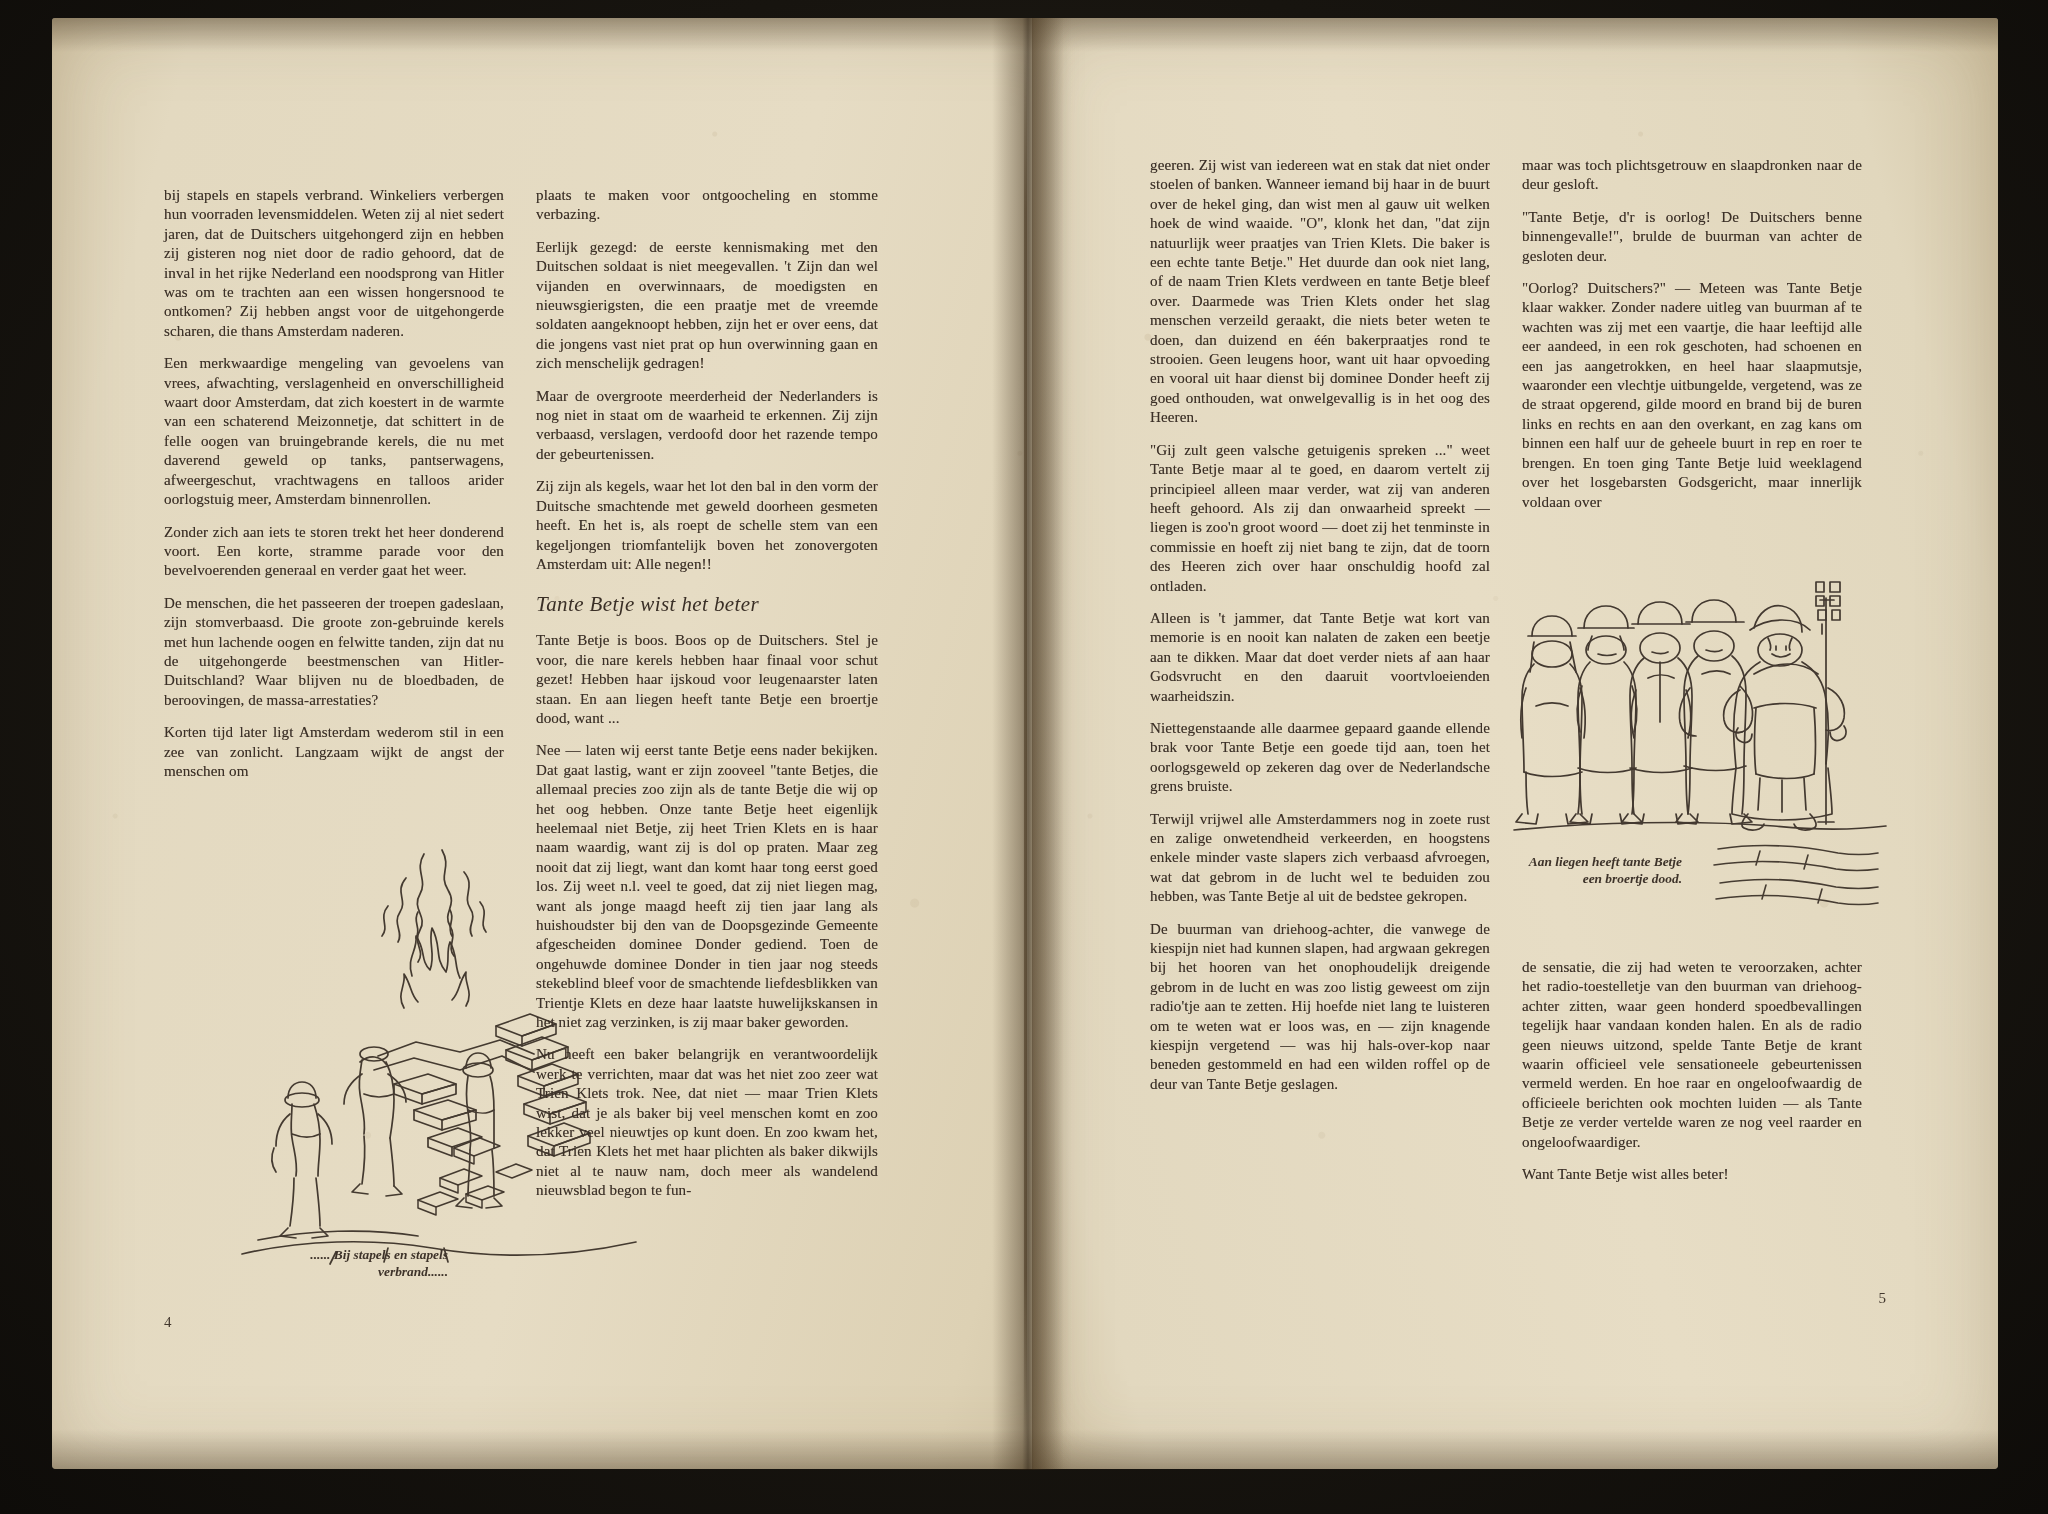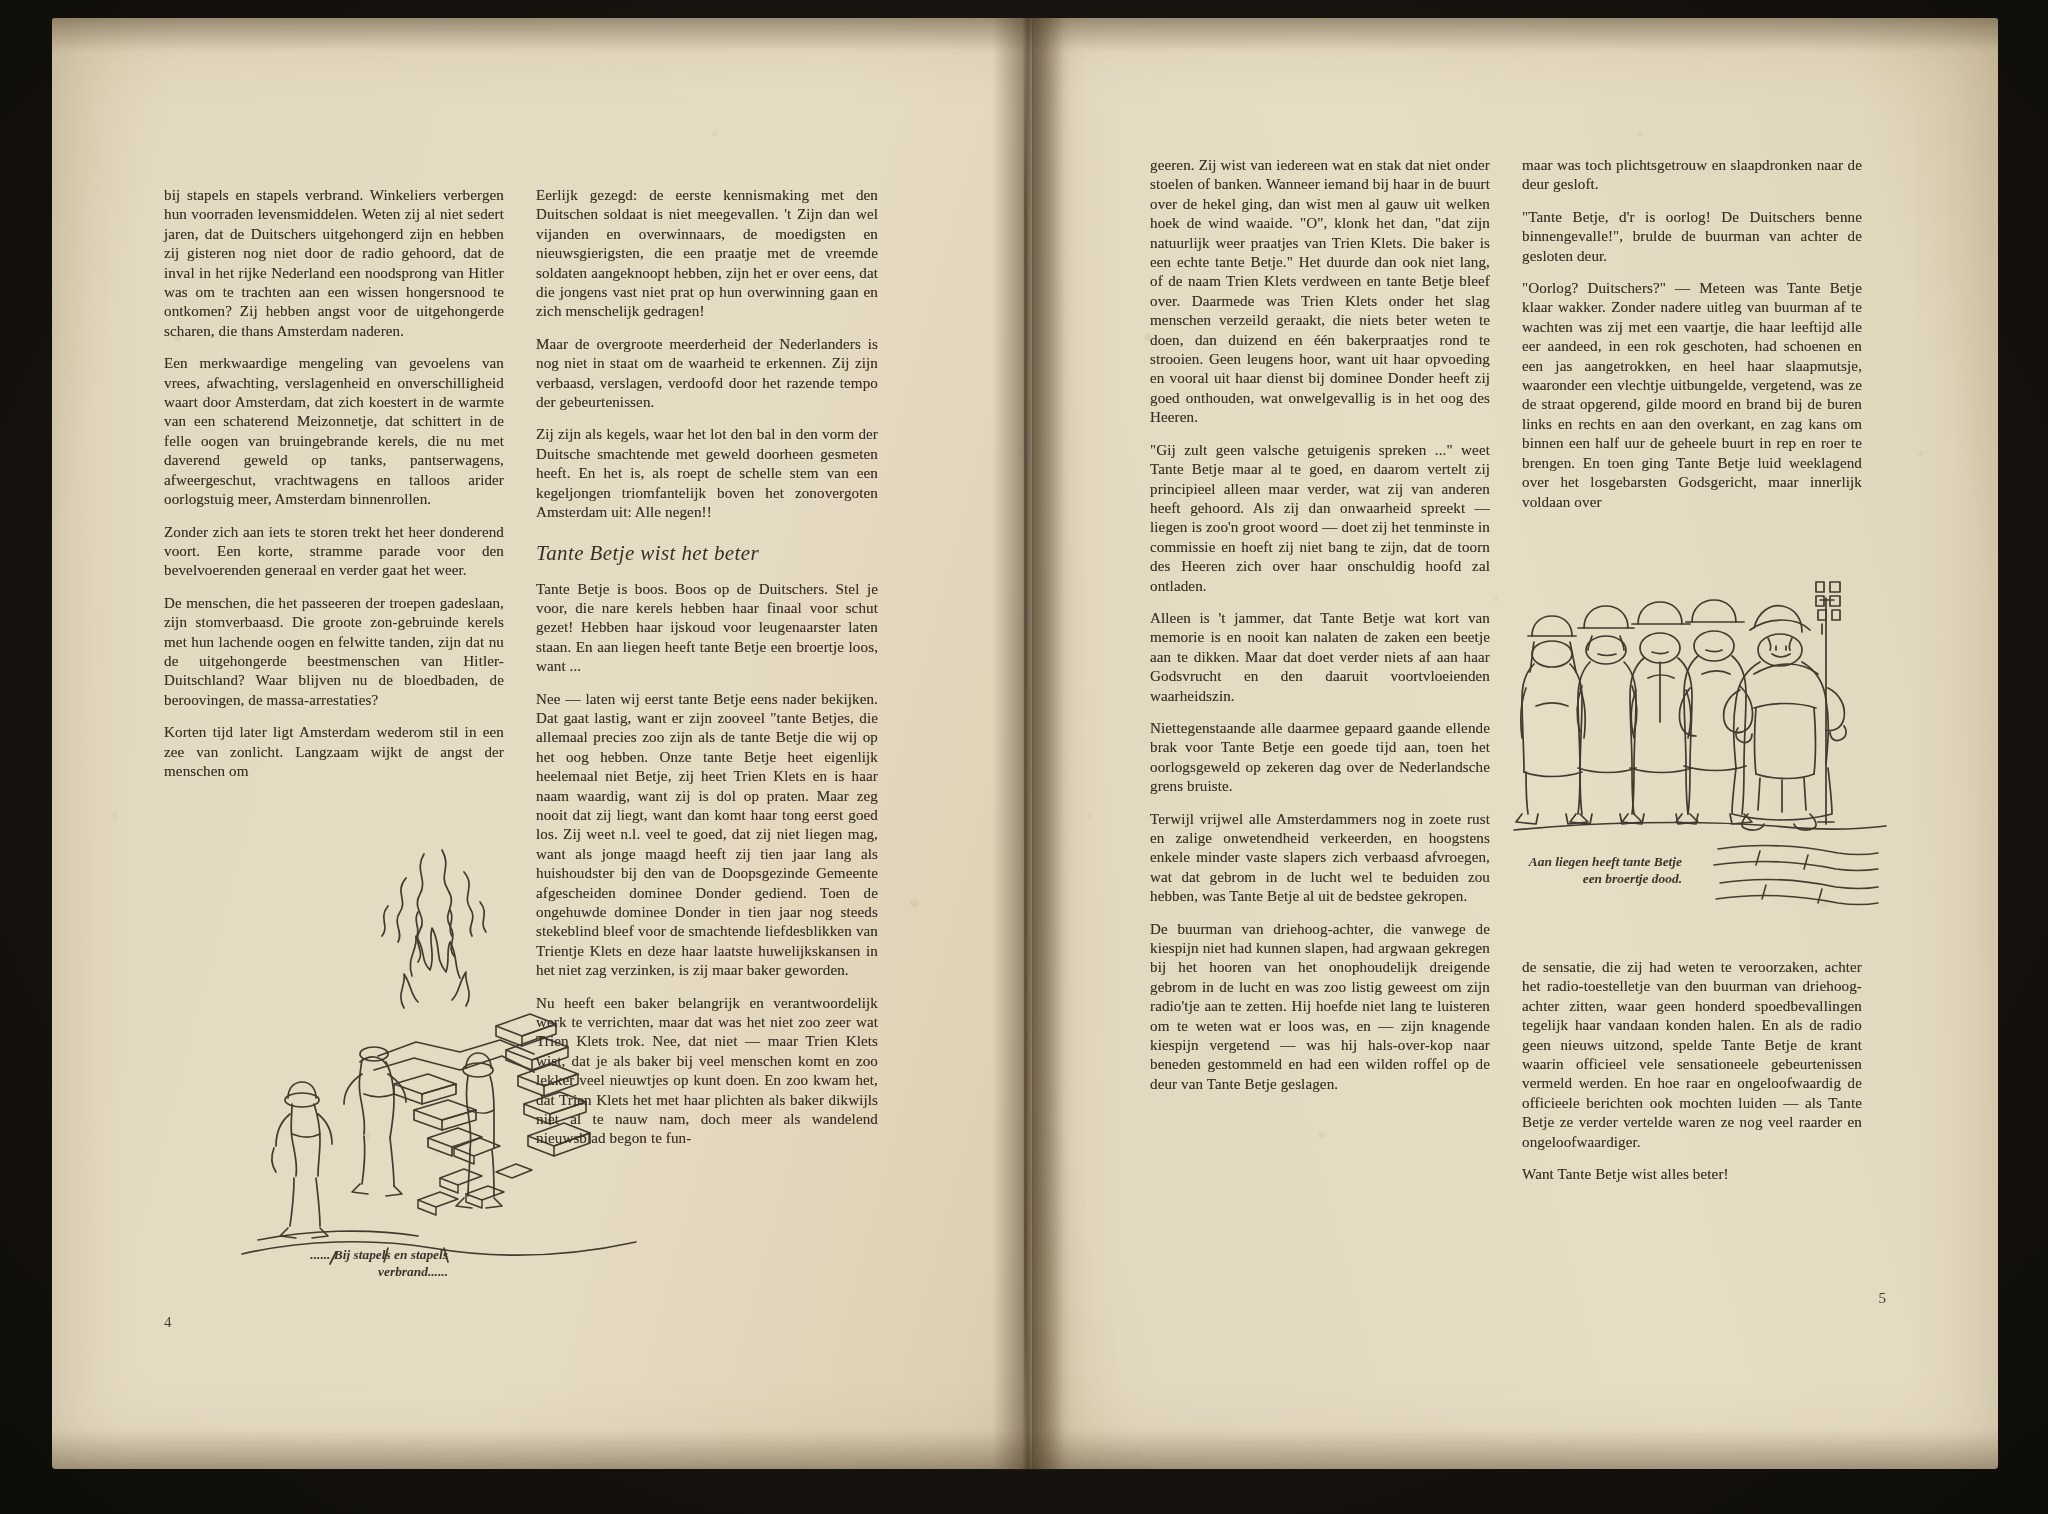--- a/index.html
+++ b/index.html
@@ -233,27 +233,28 @@
             <path d="M216 400 l4 14"></path>
           </g>
         </svg>
       </div>
 
       <div style="position:absolute;left:186px;top:1228px;width:210px;">
         <div class="caption">...... Bij stapels en stapels verbrand......</div>
       </div>
 
       <div style="position:absolute;left:484px;top:168px;width:342px;">
+        <p class="body">plaats te maken voor ontgoocheling en stomme verbazing.</p>
         <p class="body">Eerlijk gezegd: de eerste kennismaking met den Duitschen soldaat is niet meegevallen. 't Zijn dan wel vijanden en overwinnaars, de moedigsten en nieuwsgierigsten, die een praatje met de vreemde soldaten aangeknoopt hebben, zijn het er over eens, dat die jongens vast niet prat op hun overwinning gaan en zich menschelijk gedragen!</p>
         <p class="body">Maar de overgroote meerderheid der Nederlanders is nog niet in staat om de waarheid te erkennen. Zij zijn verbaasd, verslagen, verdoofd door het razende tempo der gebeurtenissen.</p>
         <p class="body">Zij zijn als kegels, waar het lot den bal in den vorm der Duitsche smachtende met geweld doorheen gesmeten heeft. En het is, als roept de schelle stem van een kegeljongen triomfantelijk boven het zonovergoten Amsterdam uit: Alle negen!!</p>
 
         <h2 class="heading">Tante Betje wist het beter</h2>
 
-        <p class="body">Tante Betje is boos. Boos op de Duitschers. Stel je voor, die nare kerels hebben haar finaal voor schut gezet! Hebben haar ijskoud voor leugenaarster laten staan. En aan liegen heeft tante Betje een broertje loos, want ...</p>
+        <p class="body">Tante Betje is boos. Boos op de Duitschers. Stel je voor, die nare kerels hebben haar finaal voor schut gezet! Hebben haar ijskoud voor leugenaarster laten staan. En aan liegen heeft tante Betje een broertje dood, want ...</p>
         <p class="body">Nee — laten wij eerst tante Betje eens nader bekijken. Dat gaat lastig, want er zijn zooveel "tante Betjes, die allemaal precies zoo zijn als de tante Betje die wij op het oog hebben. Onze tante Betje heet eigenlijk heelemaal niet Betje, zij heet Trien Klets en is haar naam waardig, want zij is dol op praten. Maar zeg nooit dat zij liegt, want dan komt haar tong eerst goed los. Zij weet n.l. veel te goed, dat zij niet liegen mag, want als jonge maagd heeft zij tien jaar lang als huishoudster bij den van de Doopsgezinde Gemeente afgescheiden dominee Donder gediend. Toen de ongehuwde dominee Donder in tien jaar nog steeds stekeblind bleef voor de smachtende liefdesblikken van Trientje Klets en deze haar laatste huwelijkskansen in het niet zag verzinken, is zij maar baker geworden.</p>
         <p class="body nogap">Nu heeft een baker belangrijk en verantwoordelijk werk te verrichten, maar dat was het niet zoo zeer wat Trien Klets trok. Nee, dat niet — maar Trien Klets wist, dat je als baker bij veel menschen komt en zoo lekker veel nieuwtjes op kunt doen. En zoo kwam het, dat Trien Klets het met haar plichten als baker dikwijls niet al te nauw nam, doch meer als wandelend nieuwsblad begon te fun-</p>
       </div>
 
       <div class="folio" style="left:112px;top:1296px;">4</div>
     </div>
 
     <div class="page right">
       <div class="grain"></div>
       <div class="vig"></div>

